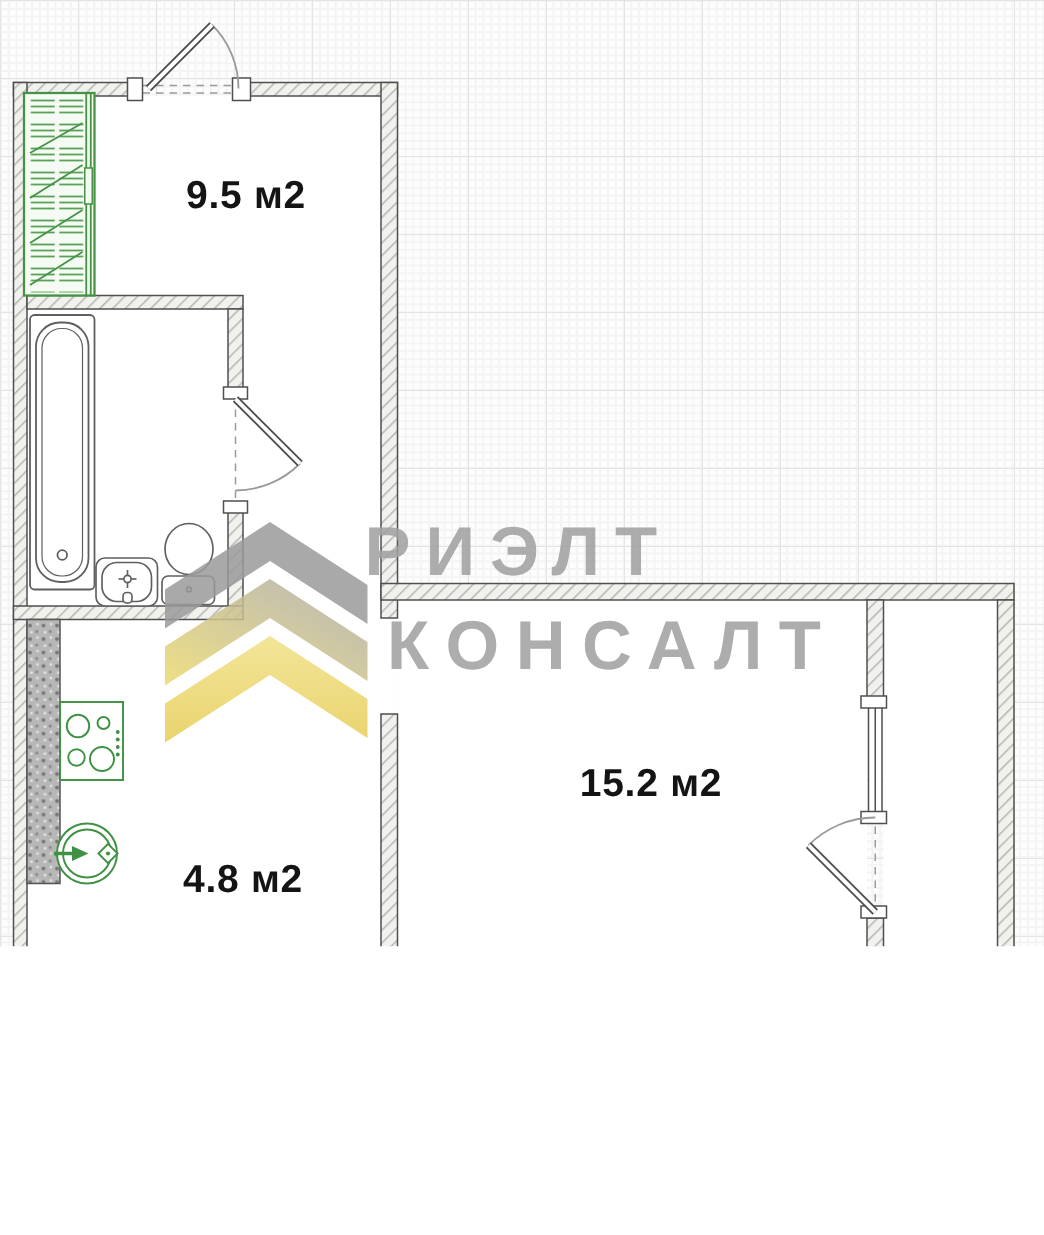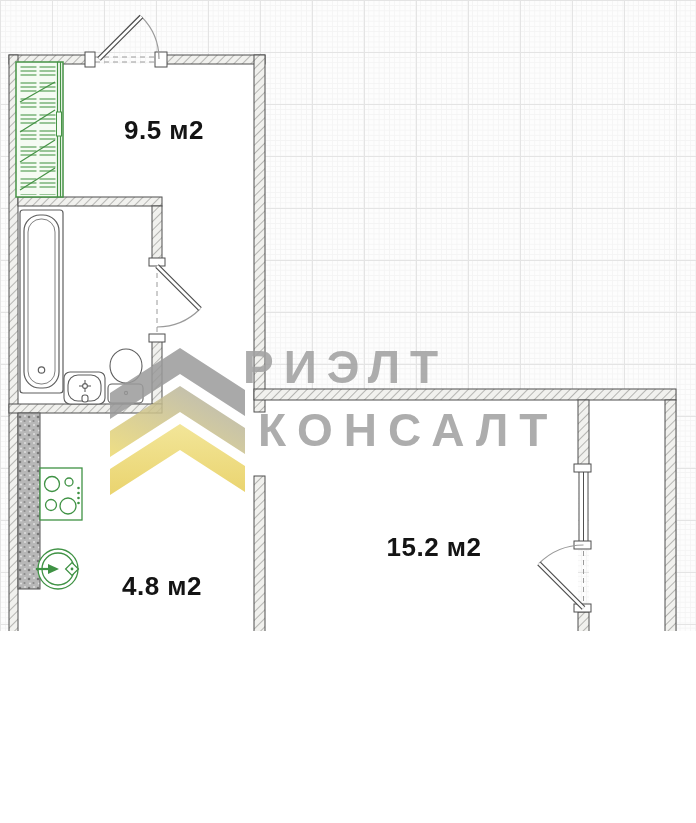--- a/index.html
+++ b/index.html
@@ -212,18 +212,18 @@
 
   <g fill-opacity="0.85">
     <polygon points="110,393 180,348 245,390 245,416 180,374 110,419" fill="#9a9a9a"></polygon>
     <polygon points="110,431 180,386 245,428 245,454 180,412 110,457" fill="url(#bandGrad)"></polygon>
     <polygon points="110,469 180,424 245,466 245,492 180,450 110,495" fill="url(#bandYellow)"></polygon>
   </g>
 </svg>
 
 <div class="room-label" style="left:164px;top:130px">9.5 м2</div>
 <div class="room-label" style="left:162px;top:586px">4.8 м2</div>
-<div class="room-label" style="left:434px;top:547px">15.2 м2</div>
+<div class="room-label" style="left:434px;top:522px">15.2 м2</div>
 
 <div class="wm-line wm2">КОНСАЛТ</div>
 <div class="wm-line wm1">РИЭЛТ</div>
 
 </div>
 
 </body></html>

